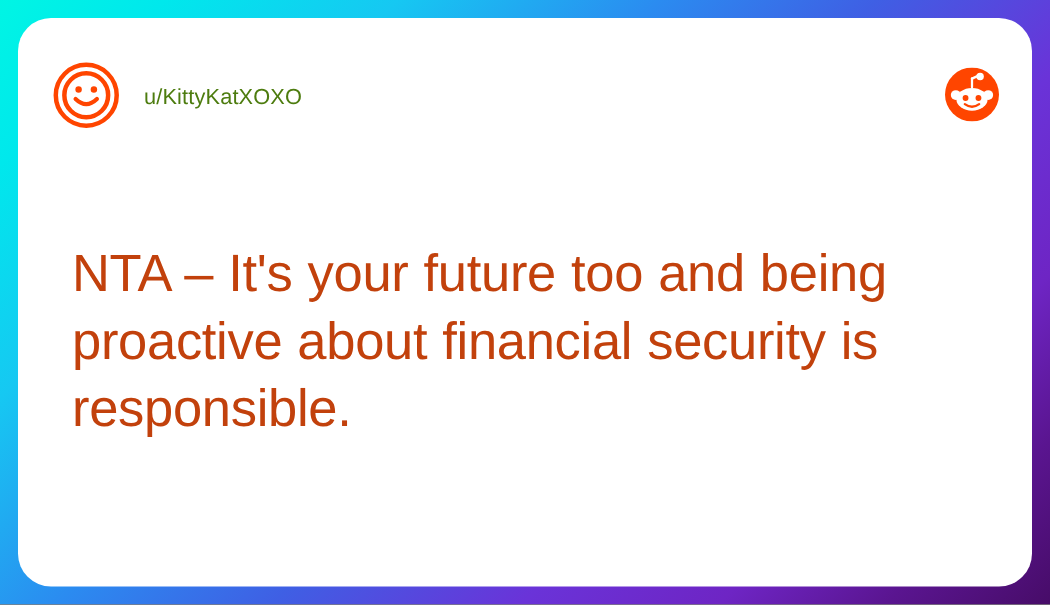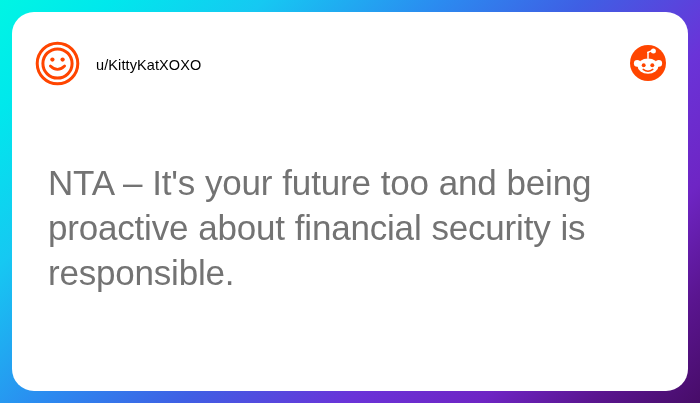--- a/index.html
+++ b/index.html
@@ -62,21 +62,21 @@
     height: 45px;
   }
   .avatar svg { display: block; width: 45px; height: 45px; }
 
   .username {
     position: absolute;
     left: 84px;
     top: 43px;
     font-size: 14.5px;
     line-height: 20px;
-    color: #000000;
+    color: #4d7c0f;
     font-weight: 400;
     letter-spacing: 0.1px;
     white-space: nowrap;
   }
 
   .brand-logo {
     position: absolute;
     right: 22px;
     top: 33px;
     width: 36px;
@@ -85,21 +85,21 @@
   .brand-logo svg { display: block; width: 36px; height: 36px; }
 
   
   .body-text {
     position: absolute;
     left: 36px;
     top: 148px;
     width: 600px;
     font-size: 35px;
     line-height: 45px;
-    color: #737373;
+    color: #c2410c;
     font-weight: 300;
     letter-spacing: -0.2px;
     word-spacing: 0.5px;
   }
 </style>
 </head>
 <body>
 
 <div id="stage">
 

